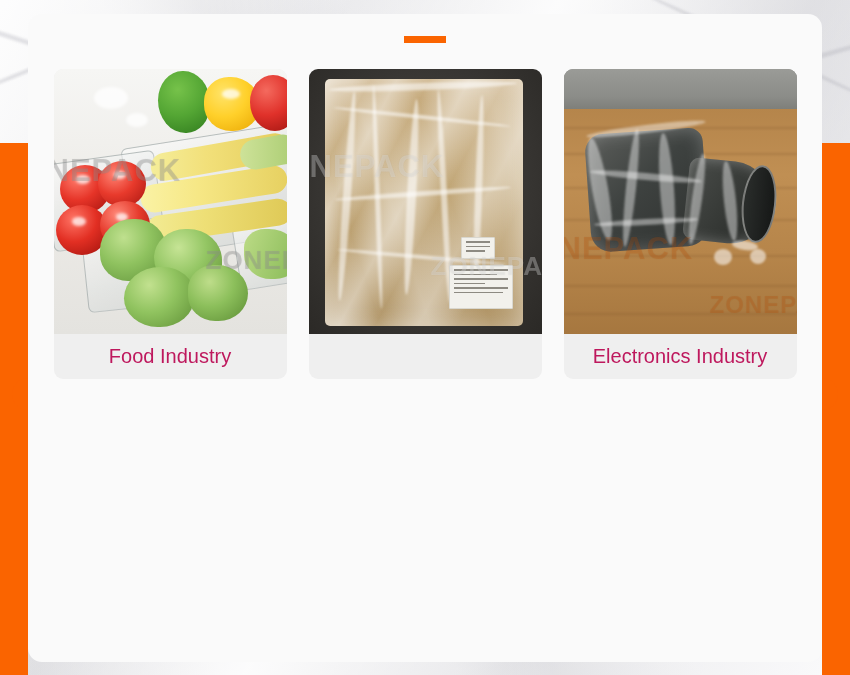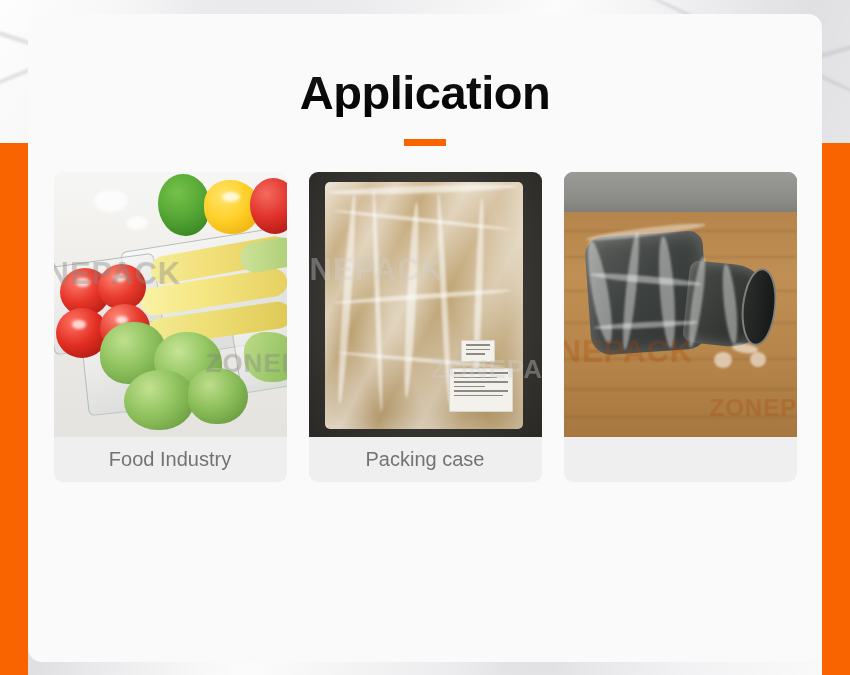--- a/index.html
+++ b/index.html
@@ -126,21 +126,21 @@
     width: 233px;
     height: 265px;
     overflow: hidden;
     background: #d9d9d9;
   }
   .card-label {
     height: 45px;
     line-height: 45px;
     text-align: center;
     font-size: 20px;
-    color: #737373;
+    color: #be185d;
     white-space: nowrap;
   }
 
   
   .veg {
     background: linear-gradient(180deg, #f6f6f4 0%, #eceae6 55%, #e4e3df 100%);
   }
   .veg .tray {
     position: absolute;
     background: linear-gradient(160deg, rgba(255,255,255,0.55), rgba(200,206,205,0.55));
@@ -278,21 +278,20 @@
 
   <div class="band left">
     <div class="band-knob"></div>
   </div>
   <div class="band right">
     <div class="band-knob"></div>
   </div>
 
   <div class="panel">
 
-    <h1 class="heading">Application</h1>
 
     <div class="accent-bar"></div>
 
 
     <div class="cards">
 
       <div class="card">
         <div class="card-photo veg">
 
           <div class="tray" style="left:74px;  top:66px;  width:170px; height:110px; transform:rotate(-9deg);"></div>
@@ -378,21 +377,20 @@
               <i style="width:70%"></i>
               <i></i>
               <i style="width:50%"></i>
               <i></i>
               <i style="width:80%"></i>
             </div>
 
           <div class="watermark" style="left:-44px; top:80px;">ZONEPACK</div>
           <div class="watermark" style="left:122px; top:182px; font-size:26px;">ZONEPACK</div>
         </div>
-        <div class="card-label">Packing case</div>
       </div>
 
       <div class="card">
         <div class="card-photo camera">
           <div class="wall"></div>
 
           <div class="grain" style="top:58px;"></div>
           <div class="grain" style="top:84px;"></div>
           <div class="grain" style="top:118px;"></div>
           <div class="grain" style="top:150px;"></div>
@@ -413,17 +411,18 @@
           <div class="film" style="left:30px;  top:150px; width:104px; height:6px;  transform:rotate(-3deg);"></div>
           <div class="film" style="left:22px;  top:56px;  width:120px; height:8px;  transform:rotate(-7deg);"></div>
 
           <div class="tail" style="left:150px; top:180px; width:18px; height:16px;"></div>
           <div class="tail" style="left:186px; top:180px; width:16px; height:15px;"></div>
           <div class="tail" style="left:168px; top:172px; width:26px; height:9px; transform:rotate(8deg);"></div>
 
           <div class="watermark warm" style="left:-50px; top:162px;">ZONEPACK</div>
           <div class="watermark warm" style="left:146px; top:222px; font-size:24px;">ZONEPACK</div>
         </div>
+        <div class="card-label">Electronics Industry</div>
       </div>
 
     </div>
   </div>
 </div>
 
 </body></html>

